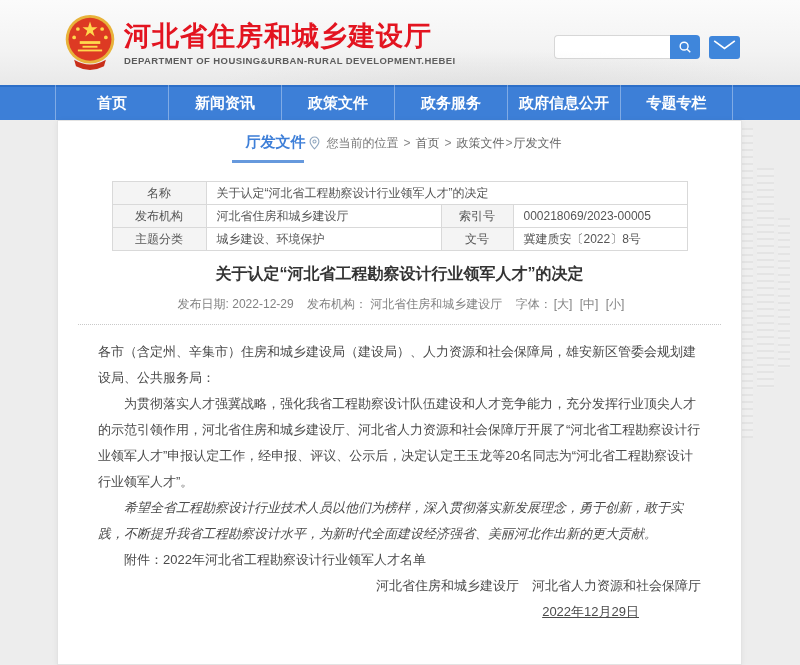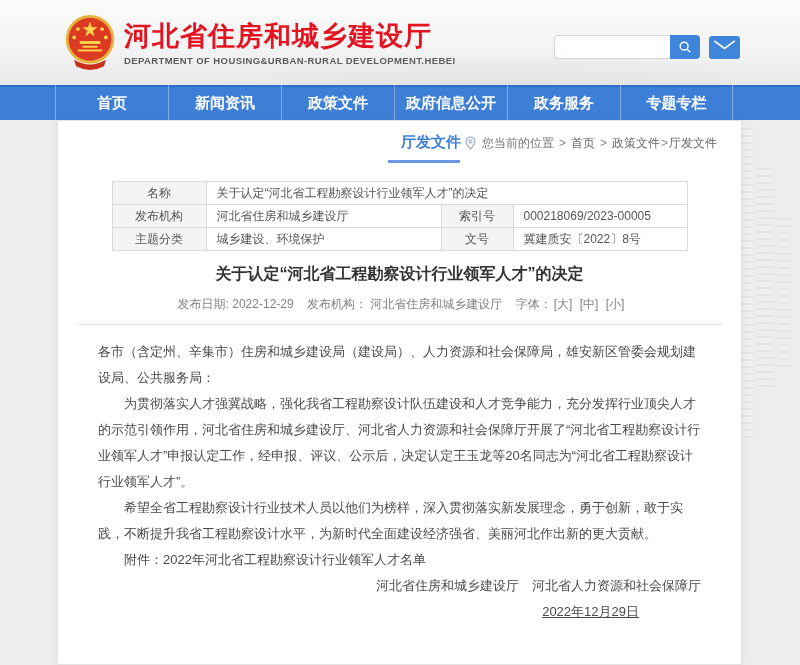--- a/index.html
+++ b/index.html
@@ -32,22 +32,22 @@
   .nav-item:last-of-type{ border-right:1px solid rgba(255,255,255,.35); }
 
   
   .bg-buildings{ position:absolute; right:6px; top:128px; height:330px; display:flex; align-items:flex-start; opacity:.55; }
   .bldg{ background:repeating-linear-gradient(180deg,#dedede 0 2px,#f2f2f2 2px 7px); margin-right:4px; }
   .b1{ width:24px; height:310px; } .b2{ width:17px; height:220px; margin-top:40px; } .b3{ width:12px; height:150px; margin-top:90px; }
 
   
   .panel{ position:absolute; left:57px; top:120px; width:685px; height:545px; background:#fff;
     border:1px solid #e3e3e3; box-shadow:0 1px 6px rgba(0,0,0,.06); }
-  .panel-strip{ height:44px; display:flex; align-items:center; justify-content:flex-end;
-    padding:0 24px 0 0; }
+  .panel-strip{ height:44px; display:flex; align-items:center; justify-content:center;
+    padding:0 14px 0 0; }
   .tab-label{ position:relative; height:44px; line-height:42px; margin-left:18px; padding:0 4px;
     color:#3e7fd8; font-size:15px; font-weight:bold; cursor:pointer; }
   .tab-label::after{ content:""; position:absolute; left:-9px; bottom:2px; width:72px; height:3px; background:#6699dd; }
   .crumbs{ display:flex; align-items:center; font-size:12px; color:#777; }
   .crumbs .sep{ margin:0 5px; color:#888; }
   .crumbs .sep.tight{ margin:0 1px; }
   .crumbs a{ color:#666; text-decoration:none; cursor:pointer; }
   .pin{ margin-right:6px; }
 
   
@@ -60,21 +60,21 @@
   
   .article-title{ margin-top:13px; text-align:center; font-size:16px; font-weight:bold; color:#333; }
   .article-meta{ margin-top:11px; text-align:center; font-size:12px; color:#828282; }
   .article-meta span{ margin:0 5px; }
   .size-btn{ cursor:pointer; }
   .dotted-divider{ margin:11px 20px 0; border-bottom:1px dotted #c9c9c9; height:1px; }
   .article-body{ padding:14px 40px 0; font-size:13px; color:#4a4a4a; line-height:26px; }
   .article-body p{ margin:0; }
   .p1{ margin-bottom:14px; }
   .p2{ text-indent:2em; margin-bottom:6px; }
-  .p3{ text-indent:2em; margin-bottom:24px; }
+  .p3{ text-indent:2em; margin-bottom:24px;font-style:italic; }
   .attachment{ text-indent:2em; margin-bottom:30px; }
   .attachment a{ color:#4a4a4a; text-decoration:none; cursor:pointer;margin-top:15px; }
   .signature{ text-align:right; }
   .sign-date{ text-align:right; padding-right:62px; margin-top:8px;text-decoration:underline; }
 </style>
 </head>
 <body>
 
 <div class="site-header">
   <svg class="logo" viewBox="0 0 60 64">
@@ -109,22 +109,22 @@
       <polyline points="1,1 12,9 23,1" fill="none" stroke="#fff" stroke-width="1.8"></polyline>
     </svg>
   </button>
 </div>
 
 <div class="main-nav">
   <div class="spacer"></div>
   <a class="nav-item">首页</a>
   <a class="nav-item">新闻资讯</a>
   <a class="nav-item">政策文件</a>
+  <a class="nav-item">政务服务</a>
   <a class="nav-item">政府信息公开</a>
-  <a class="nav-item">政务服务</a>
   <a class="nav-item">专题专栏</a>
 </div>
 
 <div class="bg-buildings">
   <div class="bldg b1"></div>
     <div class="bldg b2"></div>
     <div class="bldg b3"></div>
 </div>
 
 <div class="panel">

